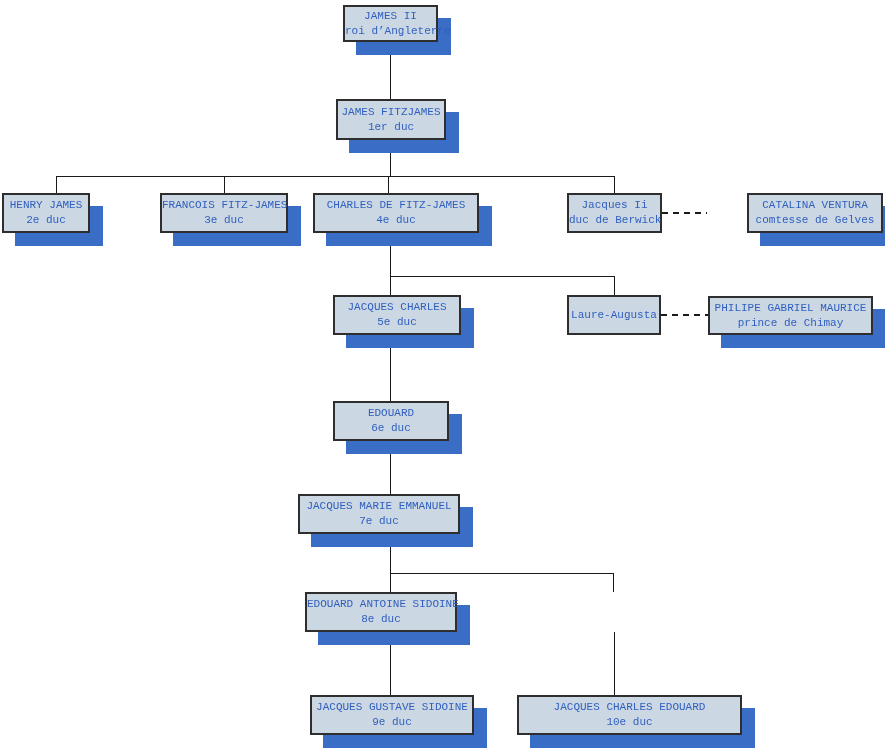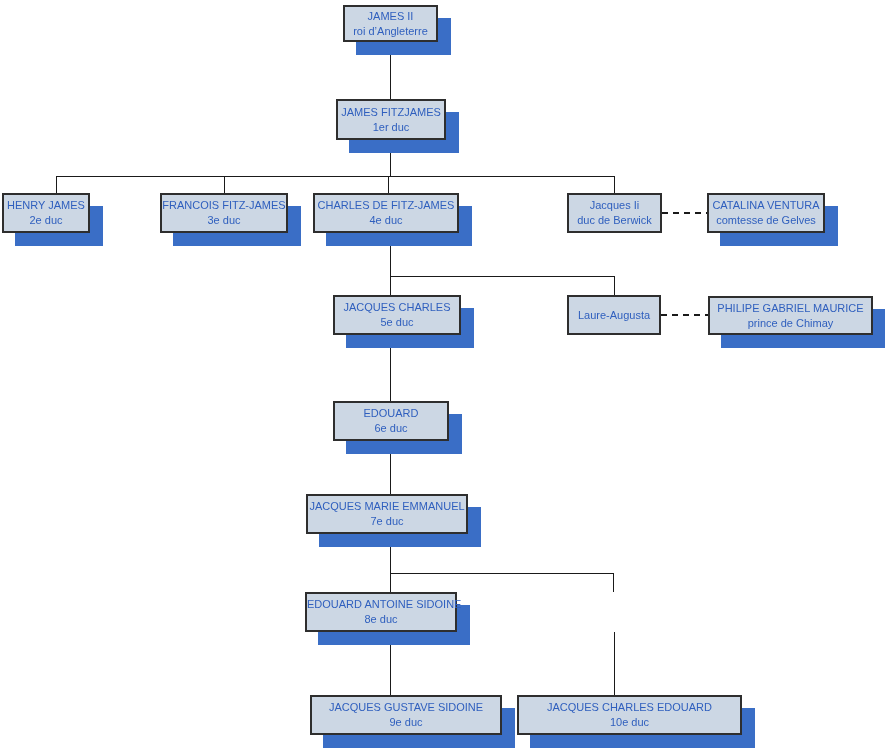--- a/index.html
+++ b/index.html
@@ -19,21 +19,21 @@
     font-size:11px;
     line-height:15px;
     display:flex;
     flex-direction:column;
     justify-content:center;
     align-items:center;
     text-align:center;
     z-index:3;
   }
   .node.shadowed{ box-shadow:13px 13px 0 var(--shadow,#3a6ec6); }
-  .node .name, .node .sub{ width:100%; white-space:nowrap; }
+  .node .name, .node .sub{ width:100%; white-space:nowrap;font-family:Liberation Mono, monospace; }
   .vl,.hl{ position:absolute; background:var(--line,#1a1a1a); z-index:2; }
   .vl{ width:1px; }
   .hl{ height:1px; }
   .dl{
     position:absolute; height:2px; z-index:2;
     background:repeating-linear-gradient(90deg, var(--line,#1a1a1a) 0 6px, transparent 6px 11px);
   }
 </style>
 </head>
 <body>
@@ -74,31 +74,31 @@
   <div class="node shadowed" style="left:2px;top:193px;width:88px;height:40px">
     <div class="name">HENRY JAMES</div>
     <div class="sub">2e duc</div>
   </div>
 
   <div class="node shadowed" style="left:160px;top:193px;width:128px;height:40px">
     <div class="name">FRANCOIS FITZ-JAMES</div>
     <div class="sub">3e duc</div>
   </div>
 
-  <div class="node shadowed" style="left:313px;top:193px;width:146px;height:40px">
+  <div class="node shadowed" style="left:313px;top:193px;width:166px;height:40px">
     <div class="name">CHARLES DE FITZ-JAMES</div>
     <div class="sub">4e duc</div>
   </div>
 
   <div class="node" style="left:567px;top:193px;width:95px;height:40px">
     <div class="name">Jacques Ii</div>
     <div class="sub">duc de Berwick</div>
   </div>
 
-  <div class="node shadowed" style="left:707px;top:193px;width:118px;height:40px">
+  <div class="node shadowed" style="left:747px;top:193px;width:136px;height:40px">
     <div class="name">CATALINA VENTURA</div>
     <div class="sub">comtesse de Gelves</div>
   </div>
 
   <div class="node shadowed" style="left:333px;top:295px;width:128px;height:40px">
     <div class="name">JACQUES CHARLES</div>
     <div class="sub">5e duc</div>
   </div>
 
   <div class="node shadowed" style="left:708px;top:296px;width:165px;height:39px">
@@ -108,32 +108,32 @@
 
   <div class="node" style="left:567px;top:295px;width:94px;height:40px">
     <div class="name">Laure-Augusta</div>
   </div>
 
   <div class="node shadowed" style="left:333px;top:401px;width:116px;height:40px">
     <div class="name">EDOUARD</div>
     <div class="sub">6e duc</div>
   </div>
 
-  <div class="node shadowed" style="left:306px;top:494px;width:162px;height:40px">
+  <div class="node shadowed" style="left:298px;top:494px;width:162px;height:40px">
     <div class="name">JACQUES MARIE EMMANUEL</div>
     <div class="sub">7e duc</div>
   </div>
 
   <div class="node shadowed" style="left:305px;top:592px;width:152px;height:40px">
     <div class="name">EDOUARD ANTOINE SIDOINE</div>
     <div class="sub">8e duc</div>
   </div>
 
 
-  <div class="node shadowed" style="left:310px;top:695px;width:192px;height:40px">
+  <div class="node shadowed" style="left:310px;top:695px;width:164px;height:40px">
     <div class="name">JACQUES GUSTAVE SIDOINE</div>
     <div class="sub">9e duc</div>
   </div>
 
   <div class="node shadowed" style="left:517px;top:695px;width:225px;height:40px">
     <div class="name">JACQUES CHARLES EDOUARD</div>
     <div class="sub">10e duc</div>
   </div>
 
 </div>

